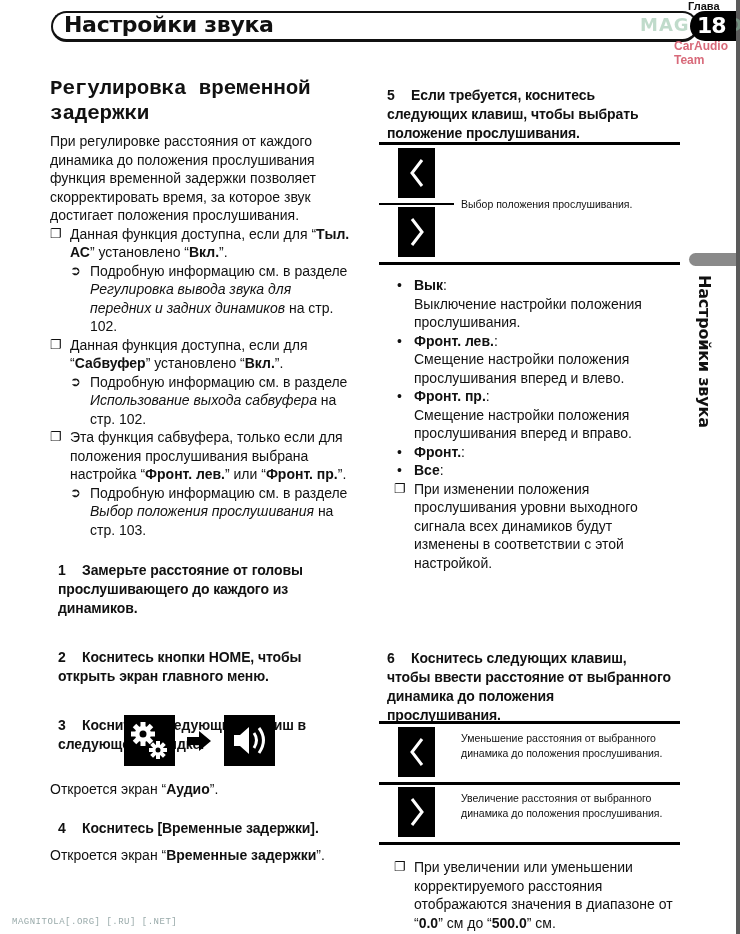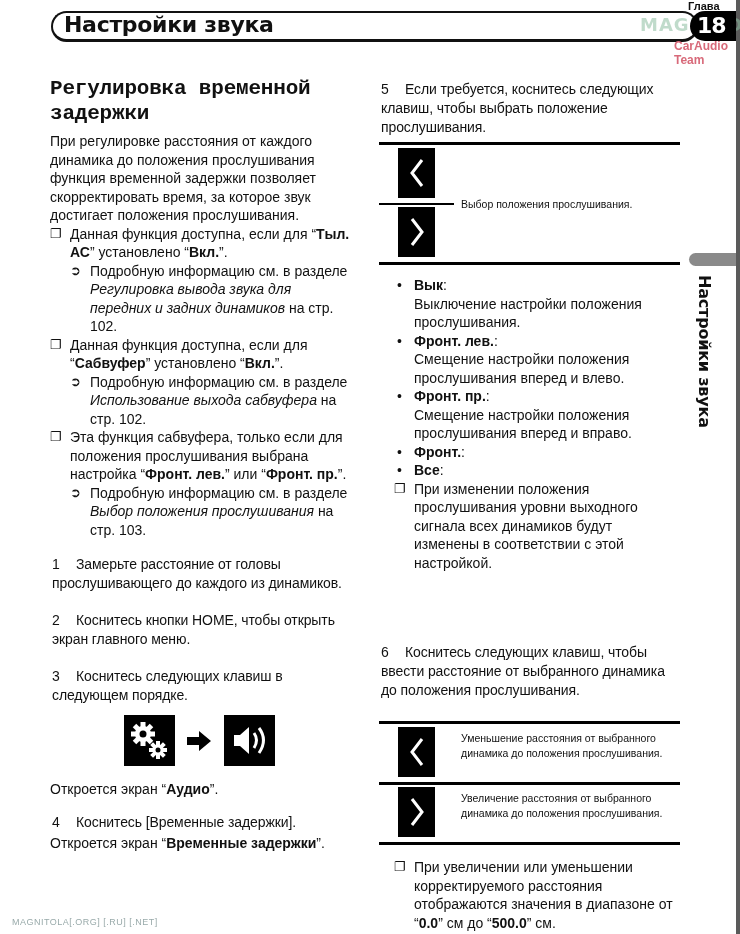--- a/index.html
+++ b/index.html
@@ -58,38 +58,38 @@
   .col-left { position: absolute; left: 50px; top: 76px; width: 300px; }
   .section-title {
     font-size: 21px; font-weight: bold; line-height: 25px; font-family: Liberation Mono, monospace;
     margin: 0 0 6px 0; letter-spacing: -0.2px;
   }
   .body-text { font-size: 14px; line-height: 18.5px; margin: 0; }
   .note { position: relative; padding-left: 20px; font-size: 14px; line-height: 18.5px; }
   .note .ibox { position: absolute; left: 0; top: 0; font-size: 13px; }
   .sub { position: relative; padding-left: 40px; font-size: 14px; line-height: 18.5px; }
   .sub .arr { position: absolute; left: 20px; top: 0; font-size: 13px; }
-  .step { font-size: 14px; font-weight: normal; line-height: 19px; margin: 2px; letter-spacing: -0.1px; }
+  .step { font-size: 14px; font-weight: bold; line-height: 19px; margin: 8px; letter-spacing: -0.1px; }
   .step .num { display: inline-block; width: 24px; }
   i { font-style: italic; }
   b { font-weight: bold; }
 
   .icons-row { position: absolute; left: 124px; top: 715px; height: 52px; width: 160px; }
   .icon-tile { position: absolute; top: 0; width: 51px; height: 51px; background: #000; color: #fff; }
   .arrow-right { position: absolute; left: 63px; top: 16px; }
   .hr { position: absolute; height: 3px; background: #000; }
   .key-tile { position: absolute; width: 37px; height: 50px; background: #000; }
   .key-tile svg { position: absolute; left: 8px; top: 10px; }
   .small-text { font-size: 10.5px; line-height: 14.5px; }
   .bullet { position: relative; padding-left: 35px; font-size: 14px; line-height: 18.5px; }
   .bullet .dot { position: absolute; left: 18px; top: 0; }
 
   .footer-wm {
     position: absolute; left: 12px; top: 917px; font-size: 9px; color: #9aa;
-    font-family: Liberation Sans, sans-serif; letter-spacing: 0.5px;
+    font-family: Liberation Mono, monospace; letter-spacing: 0.5px;
   }
 </style>
 </head>
 <body>
 
 <div class="page">
   <div class="right-border"></div>
 
   <div class="header-bar"></div>
   <div class="header-bar-end"></div>

